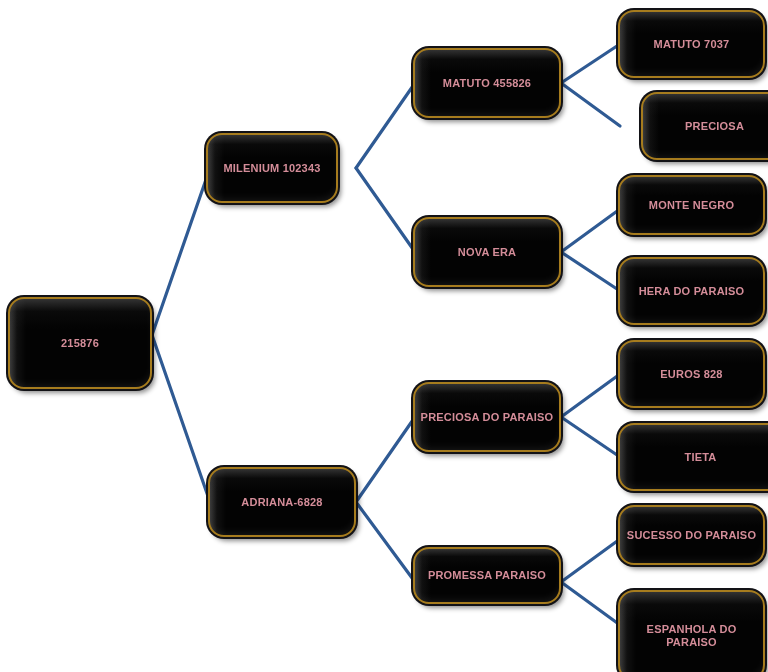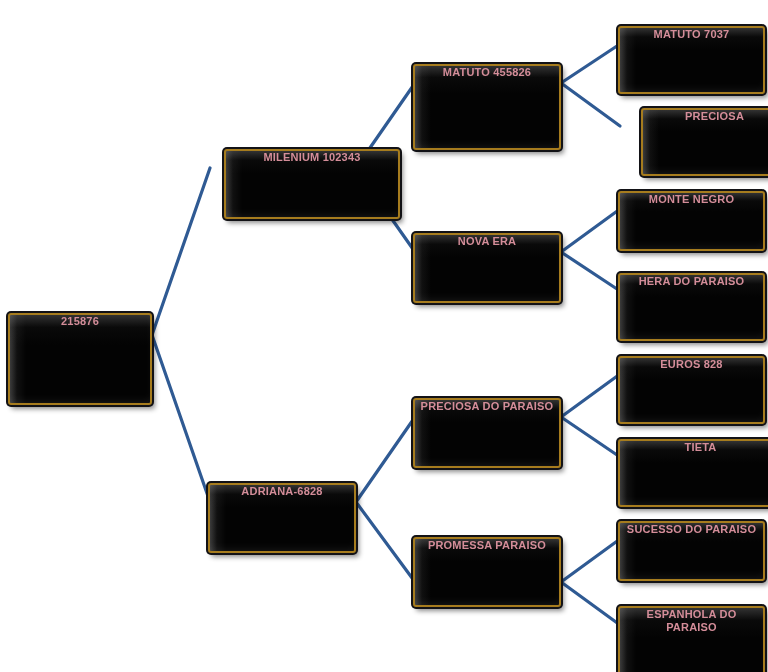--- a/index.html
+++ b/index.html
@@ -17,33 +17,33 @@
   }
   #connector-layer {
     position: absolute;
     left: 0; top: 0;
     width: 768px;
     height: 672px;
   }
   .node {
     position: absolute;
     display: flex;
+    align-items: center;
     justify-content: center;
     box-sizing: border-box;
     background:
       linear-gradient(180deg, rgba(120,120,120,0.40) 0%, rgba(40,40,40,0.18) 14%, rgba(0,0,0,0) 34%),
       linear-gradient(90deg, rgba(150,150,150,0.38) 0px, rgba(70,70,70,0.20) 7px, rgba(0,0,0,0) 16px),
       #030303;
     border: 2px solid #a67c1e;
-    border-radius: 3px;
+    border-radius: 16px;
     box-shadow:
       0 0 0 2px #121216,
       3px 4px 5px rgba(0,0,0,0.45),
       inset -2px -7px 10px -6px rgba(255,255,255,0.10);
-    margin-top: 16px;
   }
   .node-label {
     color: #d48d99;
     font-size: 11px;
     font-weight: bold;
     text-align: center;
     letter-spacing: 0.2px;
     padding: 0 5px;
     line-height: 1.15;
     user-select: none;
@@ -72,36 +72,36 @@
       <line x1="561" y1="252" x2="620" y2="291" class="connector"></line>
       <line x1="561" y1="417" x2="620" y2="374" class="connector"></line>
       <line x1="561" y1="417" x2="620" y2="457" class="connector"></line>
       <line x1="561" y1="582" x2="620" y2="539" class="connector"></line>
       <line x1="561" y1="582" x2="620" y2="625" class="connector"></line>
     </svg>
   <div id="nodes-layer">
       <div class="node" style="left: 8px; top: 297px; width: 144px; height: 92px;">
         <span class="node-label">215876</span>
       </div>
-      <div class="node" style="left: 224px; top: 133px; width: 176px; height: 70px;">
+      <div class="node" style="left: 206px; top: 133px; width: 132px; height: 70px;">
         <span class="node-label">MILENIUM 102343</span>
       </div>
       <div class="node" style="left: 208px; top: 467px; width: 148px; height: 70px;">
         <span class="node-label">ADRIANA-6828</span>
       </div>
-      <div class="node" style="left: 413px; top: 48px; width: 148px; height: 86px;">
+      <div class="node" style="left: 413px; top: 48px; width: 148px; height: 70px;">
         <span class="node-label">MATUTO 455826</span>
       </div>
       <div class="node" style="left: 413px; top: 217px; width: 148px; height: 70px;">
         <span class="node-label">NOVA ERA</span>
       </div>
       <div class="node" style="left: 413px; top: 382px; width: 148px; height: 70px;">
         <span class="node-label">PRECIOSA DO PARAISO</span>
       </div>
-      <div class="node" style="left: 413px; top: 521px; width: 148px; height: 70px;">
+      <div class="node" style="left: 413px; top: 547px; width: 148px; height: 57px;">
         <span class="node-label">PROMESSA PARAISO</span>
       </div>
       <div class="node" style="left: 618px; top: 10px; width: 147px; height: 68px;">
         <span class="node-label">MATUTO 7037</span>
       </div>
       <div class="node" style="left: 641px; top: 92px; width: 147px; height: 68px;">
         <span class="node-label">PRECIOSA</span>
       </div>
       <div class="node" style="left: 618px; top: 175px; width: 147px; height: 60px;">
         <span class="node-label">MONTE NEGRO</span>

